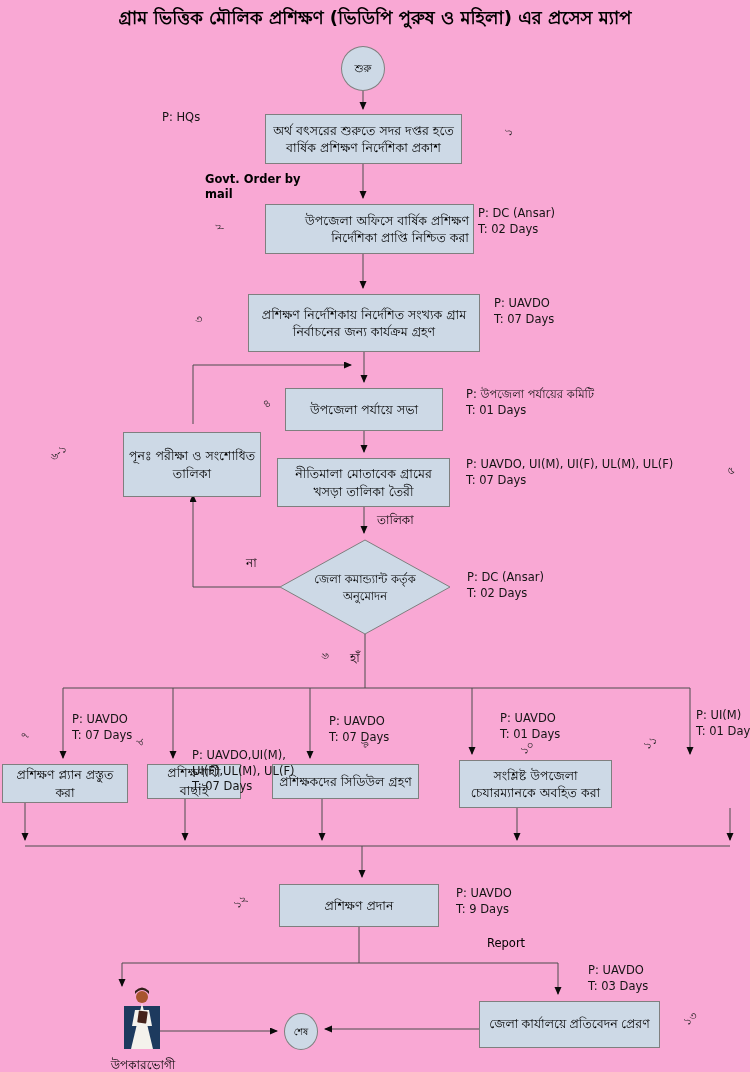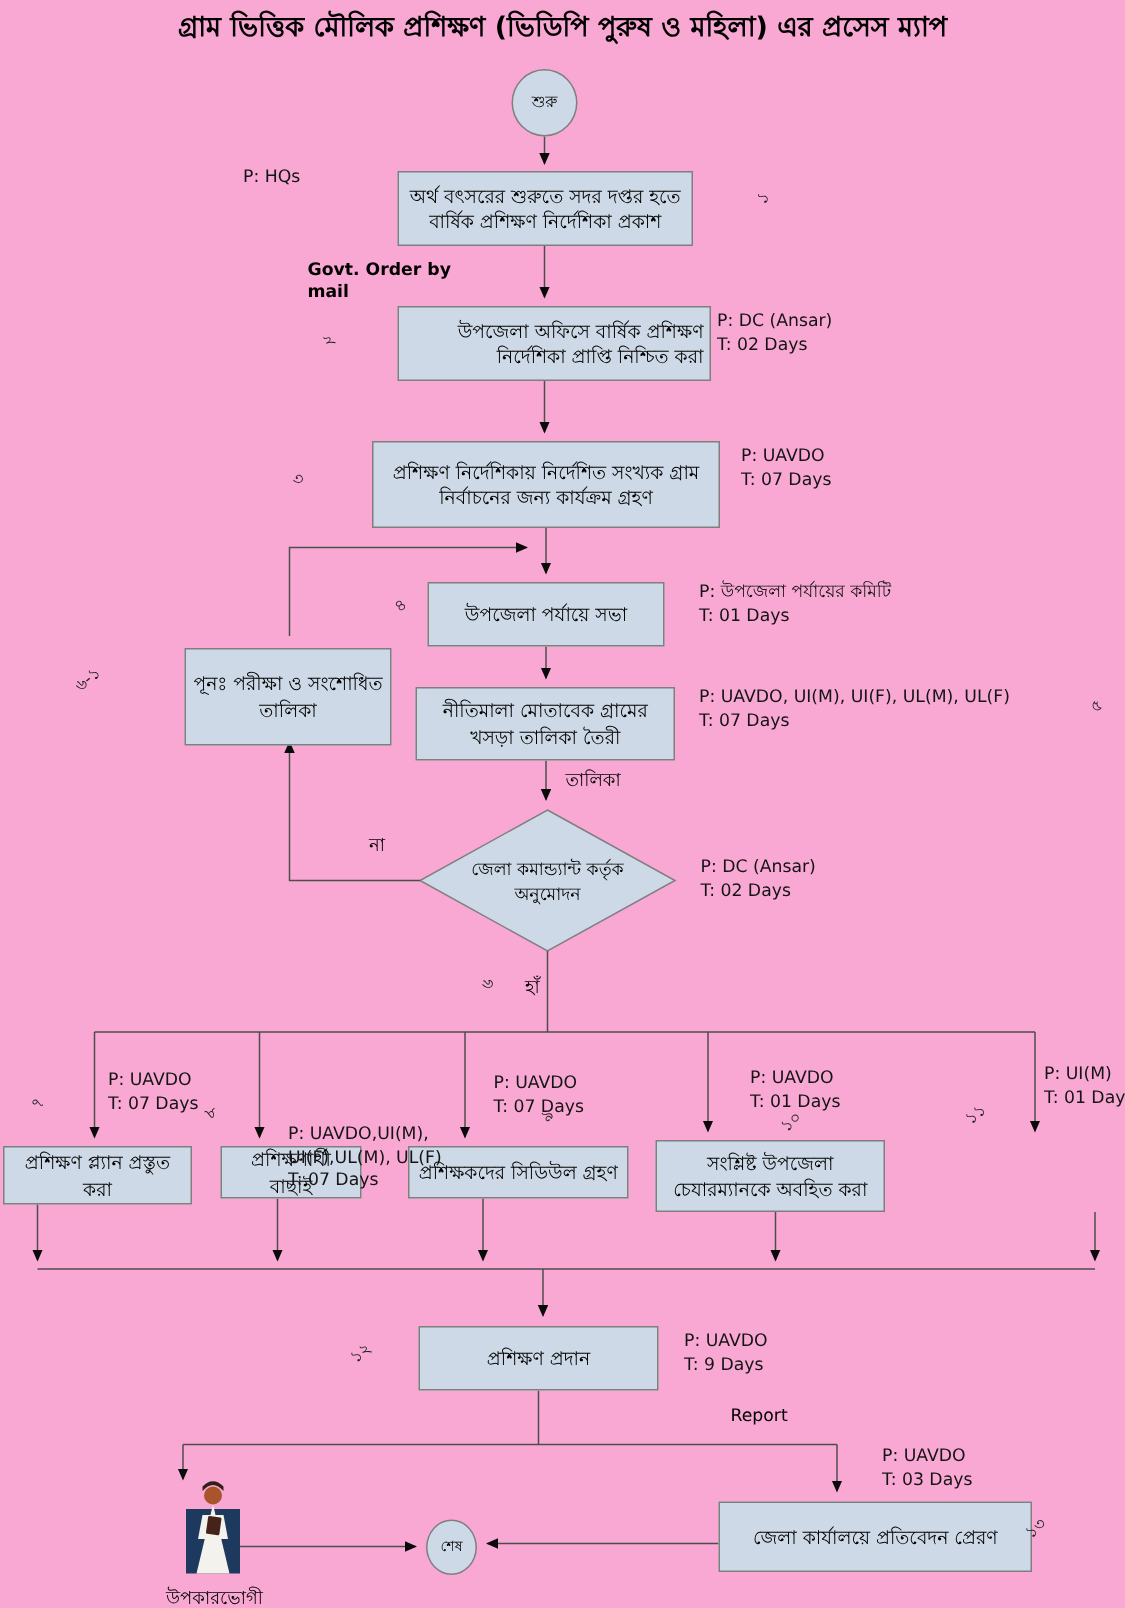--- a/index.html
+++ b/index.html
@@ -77,23 +77,23 @@
   <div class="node" style="left:265px;top:114px;width:197px;height:50px;">অর্থ বৎসরের শুরুতে সদর দপ্তর হতে বার্ষিক প্রশিক্ষণ নির্দেশিকা প্রকাশ</div>
   <div class="node" style="left:265px;top:204px;width:209px;height:50px;text-align:right;">উপজেলা অফিসে বার্ষিক প্রশিক্ষণ নির্দেশিকা প্রাপ্তি নিশ্চিত করা</div>
   <div class="node" style="left:248px;top:294px;width:232px;height:58px;">প্রশিক্ষণ নির্দেশিকায় নির্দেশিত সংখ্যক গ্রাম নির্বাচনের জন্য কার্যক্রম গ্রহণ</div>
   <div class="node" style="left:285px;top:388px;width:158px;height:43px;">উপজেলা পর্যায়ে  সভা</div>
   <div class="node" style="left:123px;top:432px;width:138px;height:65px;">পূনঃ পরীক্ষা ও সংশোধিত তালিকা</div>
   <div class="node" style="left:277px;top:458px;width:173px;height:49px;">নীতিমালা মোতাবেক গ্রামের খসড়া তালিকা তৈরী</div>
   <div class="diamond-text" style="left:293px;top:552px;width:144px;height:72px;">জেলা কমান্ড্যান্ট কর্তৃক অনুমোদন</div>
   <div class="node" style="left:2px;top:764px;width:126px;height:39px;">প্রশিক্ষণ প্ল্যান প্রস্তুত করা</div>
   <div class="node" style="left:147px;top:764px;width:94px;height:35px;">প্রশিক্ষণার্থী বাছাই</div>
   <div class="node" style="left:272px;top:764px;width:147px;height:35px;">প্রশিক্ষকদের সিডিউল গ্রহণ</div>
-  <div class="node" style="left:437px;top:760px;width:153px;height:48px;">সংশ্লিষ্ট উপজেলা চেযারম্যানকে অবহিত করা</div>
+  <div class="node" style="left:459px;top:760px;width:153px;height:48px;">সংশ্লিষ্ট উপজেলা চেযারম্যানকে অবহিত করা</div>
   <div class="node" style="left:279px;top:884px;width:160px;height:43px;">প্রশিক্ষণ প্রদান</div>
-  <div class="node" style="left:479px;top:1001px;width:209px;height:47px;">জেলা কার্যালয়ে প্রতিবেদন প্রেরণ</div>
+  <div class="node" style="left:479px;top:1001px;width:181px;height:47px;font-family:Liberation Serif, serif;">জেলা কার্যালয়ে প্রতিবেদন প্রেরণ</div>
   <div class="node terminal" style="left:284px;top:1013px;width:34px;height:37px;font-size:9.5px;">শেষ</div>
 
   <svg style="position:absolute;left:118px;top:984px;" width="48" height="68" viewBox="0 0 48 68">
     <rect class="fig-navy" x="6" y="22" width="36" height="43"></rect>
     <path class="fig-hair" d="M17,10 Q24,2 31,10 L31,7 Q24,0 17,7 Z"></path>
     <circle class="fig-skin" cx="24" cy="13" r="6"></circle>
     <path class="fig-dress" d="M24,19 L13,65 L35,65 Z"></path>
     <path class="fig-dress" d="M17,26 L31,26 L34,42 L14,42 Z"></path>
     <rect class="fig-book" x="20" y="27" width="9" height="12" rx="1" transform="rotate(8 24 33)"></rect>
   </svg>

